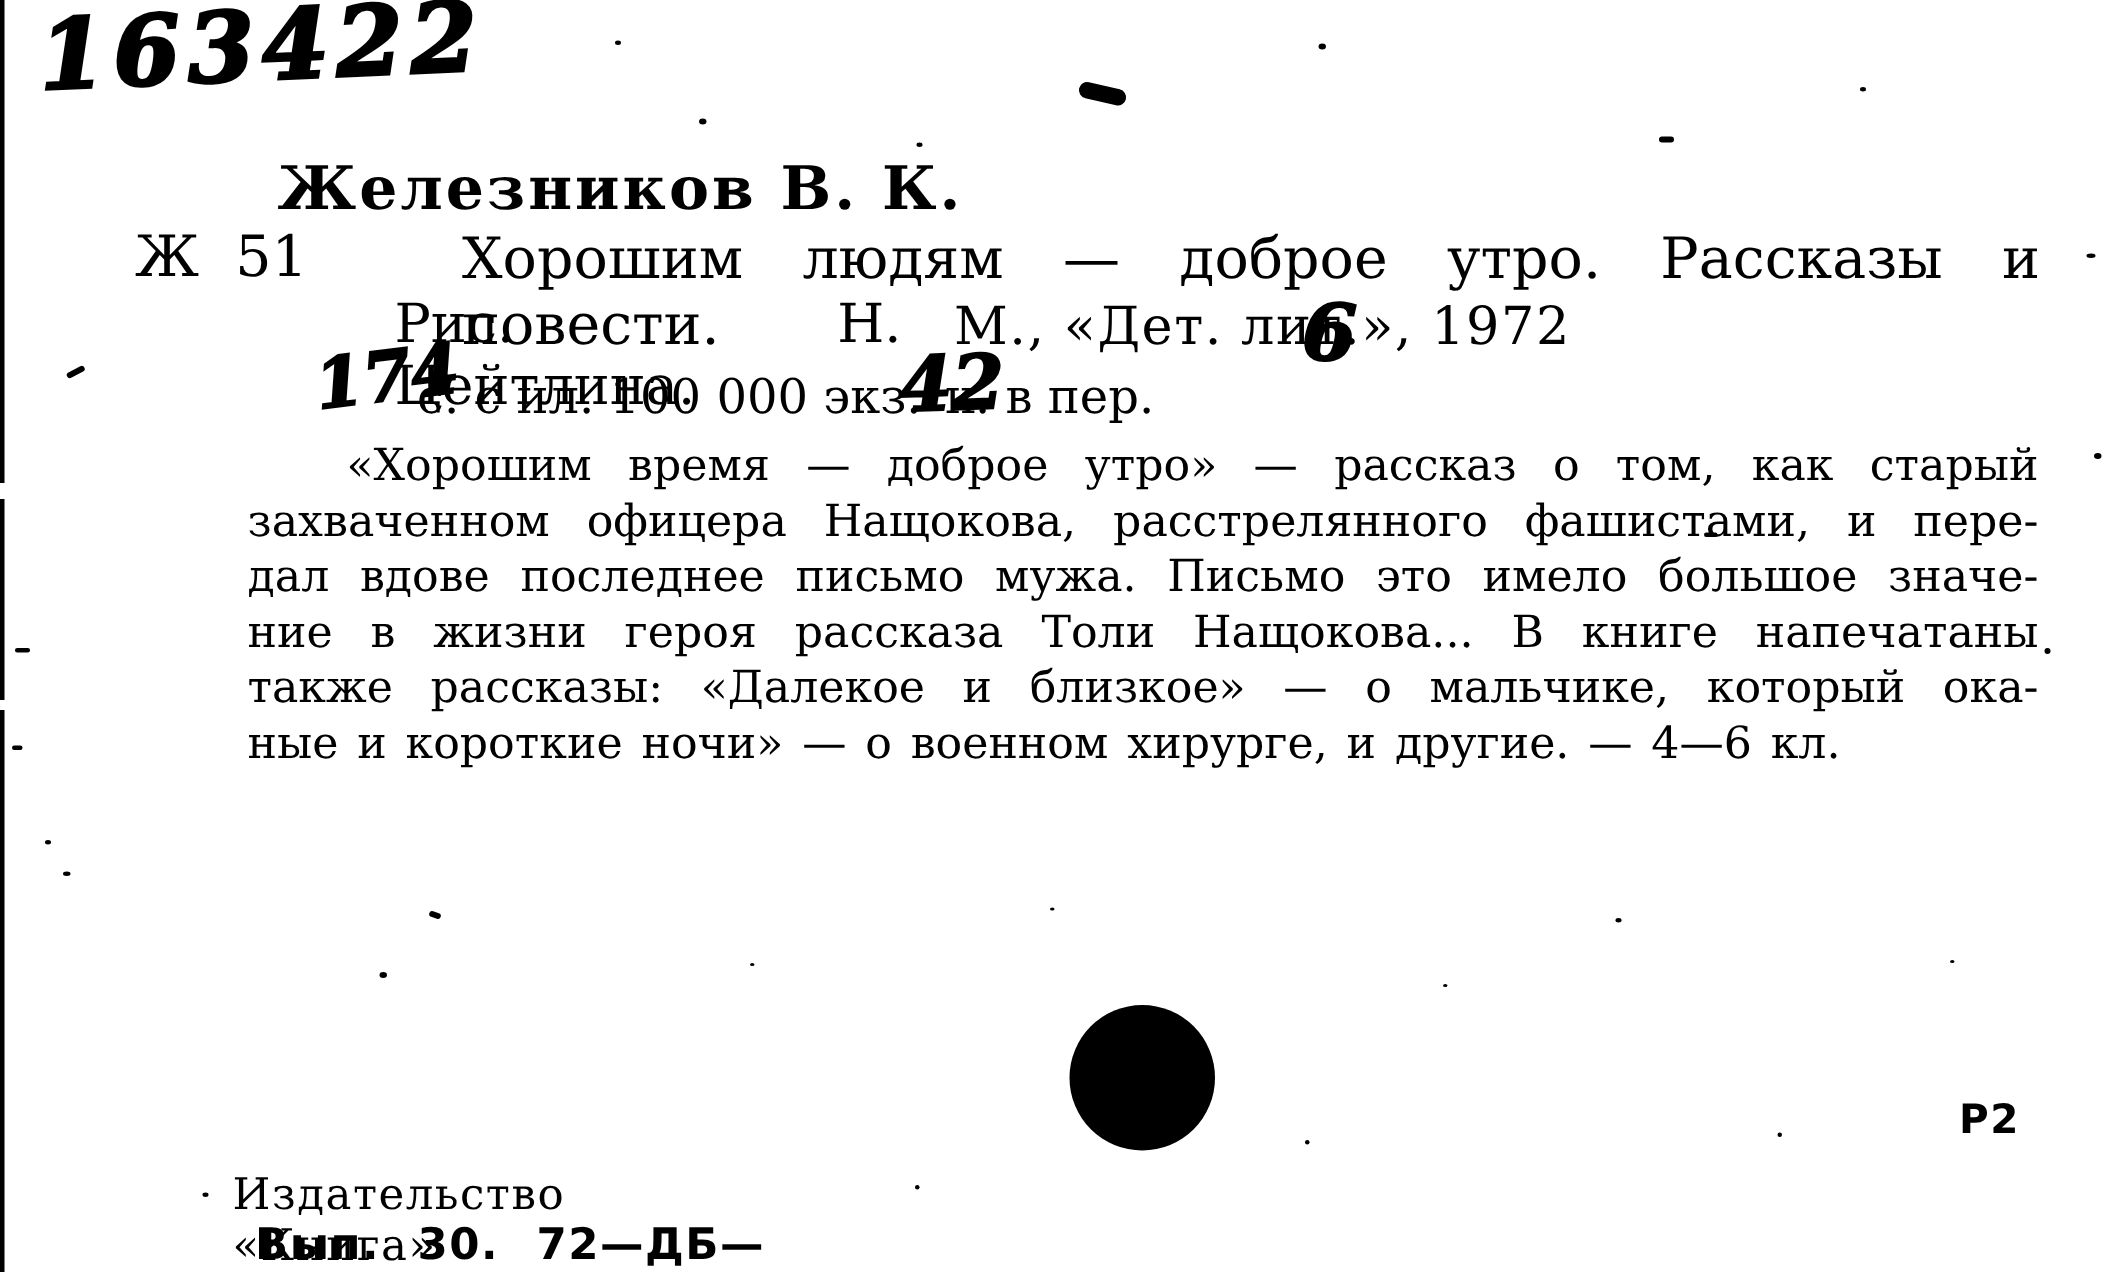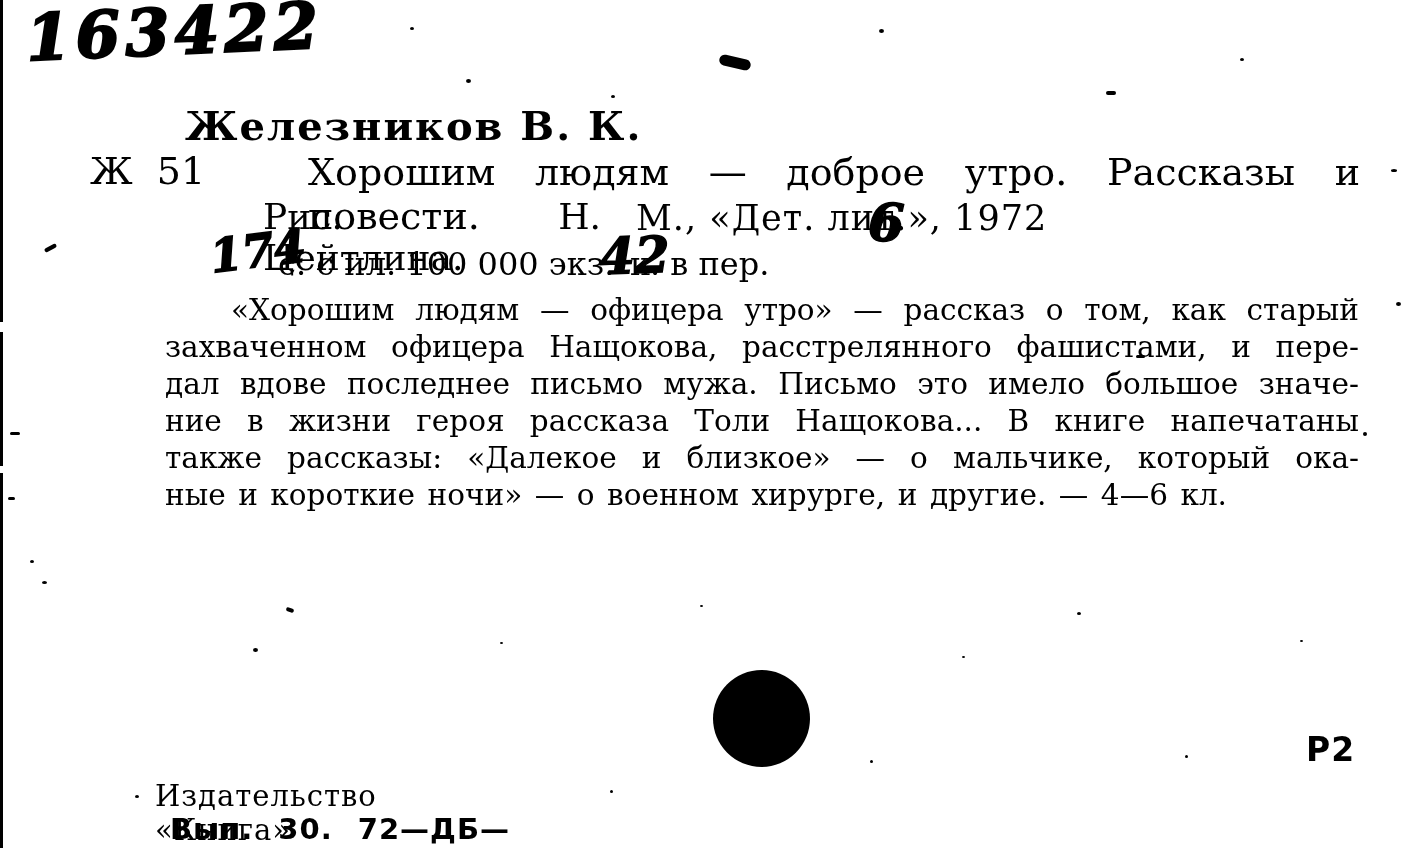--- a/index.html
+++ b/index.html
@@ -58,21 +58,21 @@
   .ann-line.last { padding-right: 132px; box-sizing: border-box; }
 
   .footer-library   { left: 78px;  top: 743px; width: 452px; font-size: 29px; height: 34px; letter-spacing: 1px; }
   .footer-publisher { left: 155px; top: 779px; width: 308px; font-size: 29px; height: 34px; letter-spacing: 1px; }
   .footer-issue {
     left: 170px; top: 812px; width: 340px; font-size: 29px; height: 34px;
     font-family: "DejaVu Sans", "Liberation Sans", sans-serif;
     font-weight: bold; letter-spacing: 1px;
   }
   .category-code {
-    left: 1306px; top: 733px; font-size: 33px; font-weight: bold;
+    left: 1306px; top: 733px; font-size: 27px; font-weight: bold;
     font-family: "DejaVu Sans", "Liberation Sans", sans-serif; letter-spacing: 1px;
   }
   .hole-punch {
     left: 713px; top: 670px; width: 97px; height: 97px;
     background: #000; border-radius: 50%;
   }
 </style>
 </head>
 <body>
 
@@ -91,21 +91,21 @@
   <div class="abs stretch illustrator">Рис. Н. Цейтлина.</div>
   <div class="abs printed imprint">М., «Дет. лит.», 1972</div>
   <div class="abs hand hand-year">6</div>
 
   <div class="abs printed collation-left">с. с ил. 100 000 экз.</div>
   <div class="abs printed collation-right">к. в пер.</div>
   <div class="abs hand hand-pages">174</div>
   <div class="abs hand hand-price">42</div>
 
   <div class="abs annotation">
-    <div class="ann-line first">«Хорошим людям — офицера утро» — рассказ о том, как старый</div>
+    <div class="ann-line first">«Хорошим время — доброе утро» — рассказ о том, как старый</div>
     <div class="ann-line">захваченном офицера Нащокова, расстрелянного фашистами, и пере-</div>
     <div class="ann-line">дал вдове последнее письмо мужа. Письмо это имело большое значе-</div>
     <div class="ann-line">ние в жизни героя рассказа Толи Нащокова... В книге напечатаны</div>
     <div class="ann-line">также рассказы: «Далекое и близкое» — о мальчике, который ока-</div>
     <div class="ann-line last">ные и короткие ночи» — о военном хирурге, и другие. — 4—6 кл.</div>
   </div>
 
   <div class="abs hole-punch"></div>
 
   <div class="abs stretch footer-publisher">Издательство «Книга»</div>

